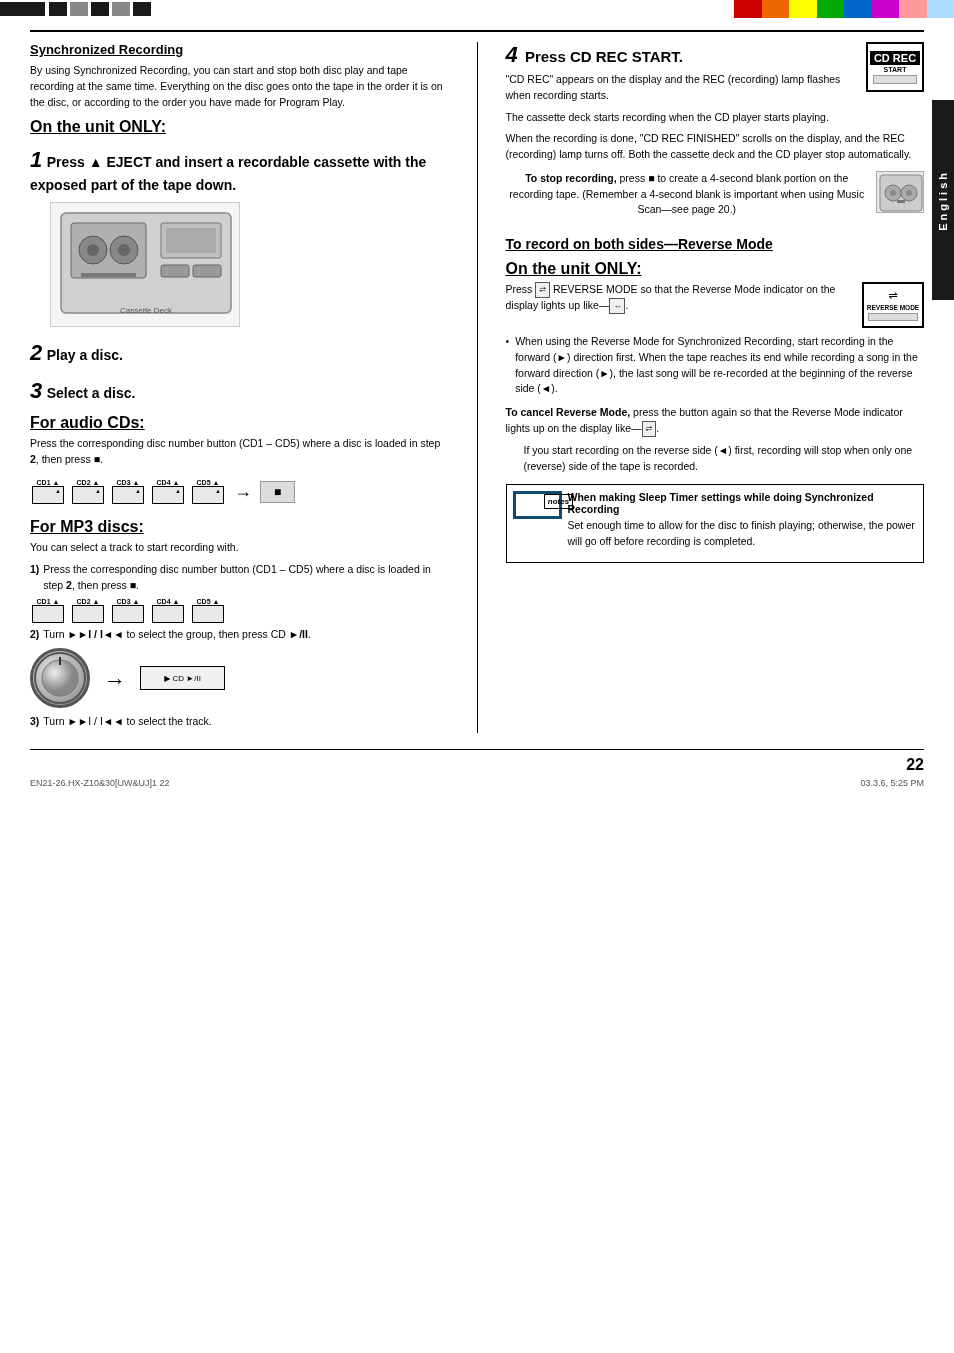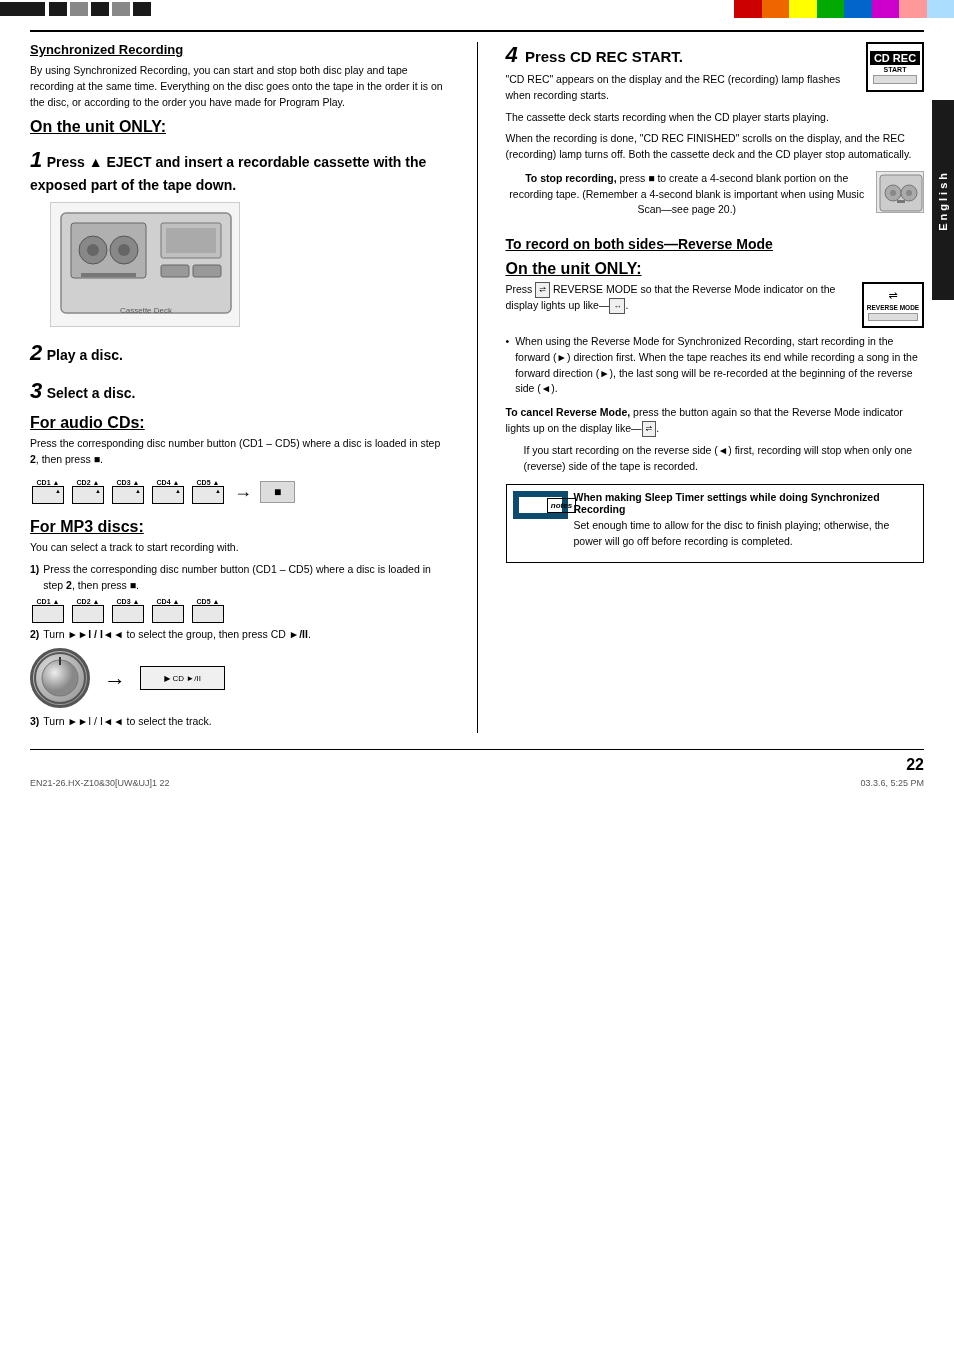--- a/index.html
+++ b/index.html
@@ -233,23 +233,23 @@
     .notes-box {
       border: 1px solid #000;
       padding: 6px;
       margin-top: 10px;
       display: flex;
       gap: 6px;
     }
     .notes-icon {
       width: 28px;
       height: 28px;
-      border: 6px solid #0c4a6e;
-      display: flex;
-      align-items: flex-end;
+      border: 3px solid #0c4a6e;
+      display: flex;
+      align-items: flex-start;
       justify-content: center;
       font-size: 8px;
       font-style: italic;
       font-weight: bold;
       flex-shrink: 0;
       padding-left: 43px;
     }
 
     
     .bottom-rule {

